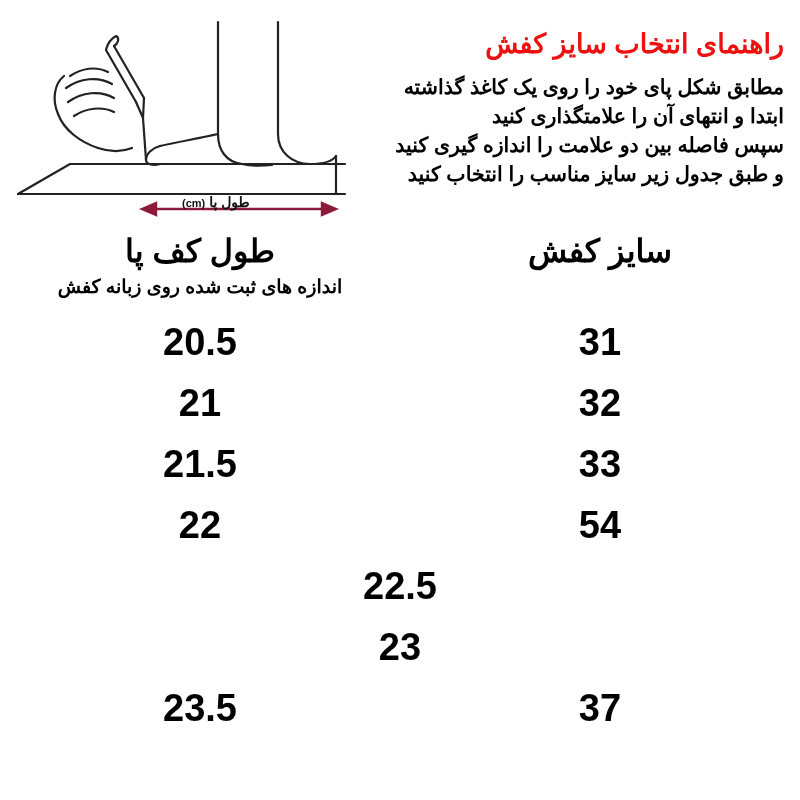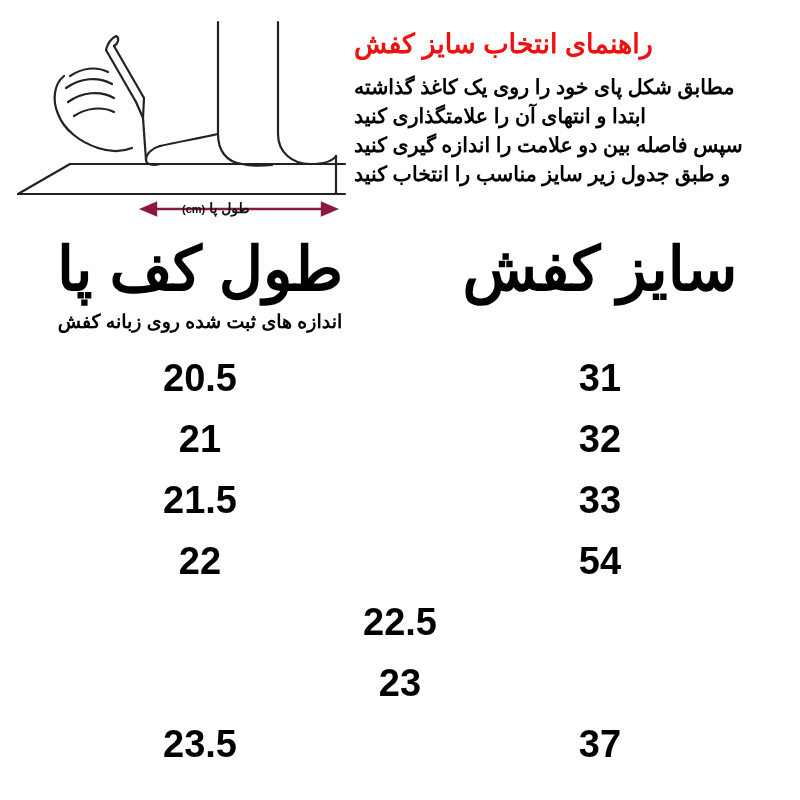--- a/index.html
+++ b/index.html
@@ -28,21 +28,21 @@
     display: flex;
     flex-direction: row;
     width: 100%;
     height: 228px;
     box-sizing: border-box;
     padding: 14px 16px 0 10px;
   }
 
   .top-text {
     flex: 0 0 430px;
-    text-align: left;
+    text-align: right;
     padding-top: 14px;
     box-sizing: border-box;
   }
 
   .guide-title {
     color: #ee1111;
     font-size: 27px;
     font-weight: bold;
     line-height: 1.25;
     margin-bottom: 10px;
@@ -63,21 +63,21 @@
 
   .figure-svg {
     position: absolute;
     top: 0;
     left: 0;
   }
 
   .measure-caption {
     position: absolute;
     left: 172px;
-    top: 186px;
+    top: 180px;
     font-size: 14px;
     font-weight: bold;
     direction: rtl;
     white-space: nowrap;
     color: #111111;
   }
   .measure-caption .unit {
     font-size: 11px;
     font-weight: bold;
   }
@@ -98,21 +98,21 @@
     box-sizing: border-box;
   }
 
   .head-cell {
     flex: 1 1 50%;
     text-align: center;
     box-sizing: border-box;
   }
 
   .head-title {
-    font-size: 61px;
+    font-size: 32px;
     font-weight: bold;
     line-height: 1.22;
     letter-spacing: -1px;
   }
 
   .head-sub {
     font-size: 19px;
     font-weight: bold;
     margin-top: 4px;
     line-height: 1.3;

